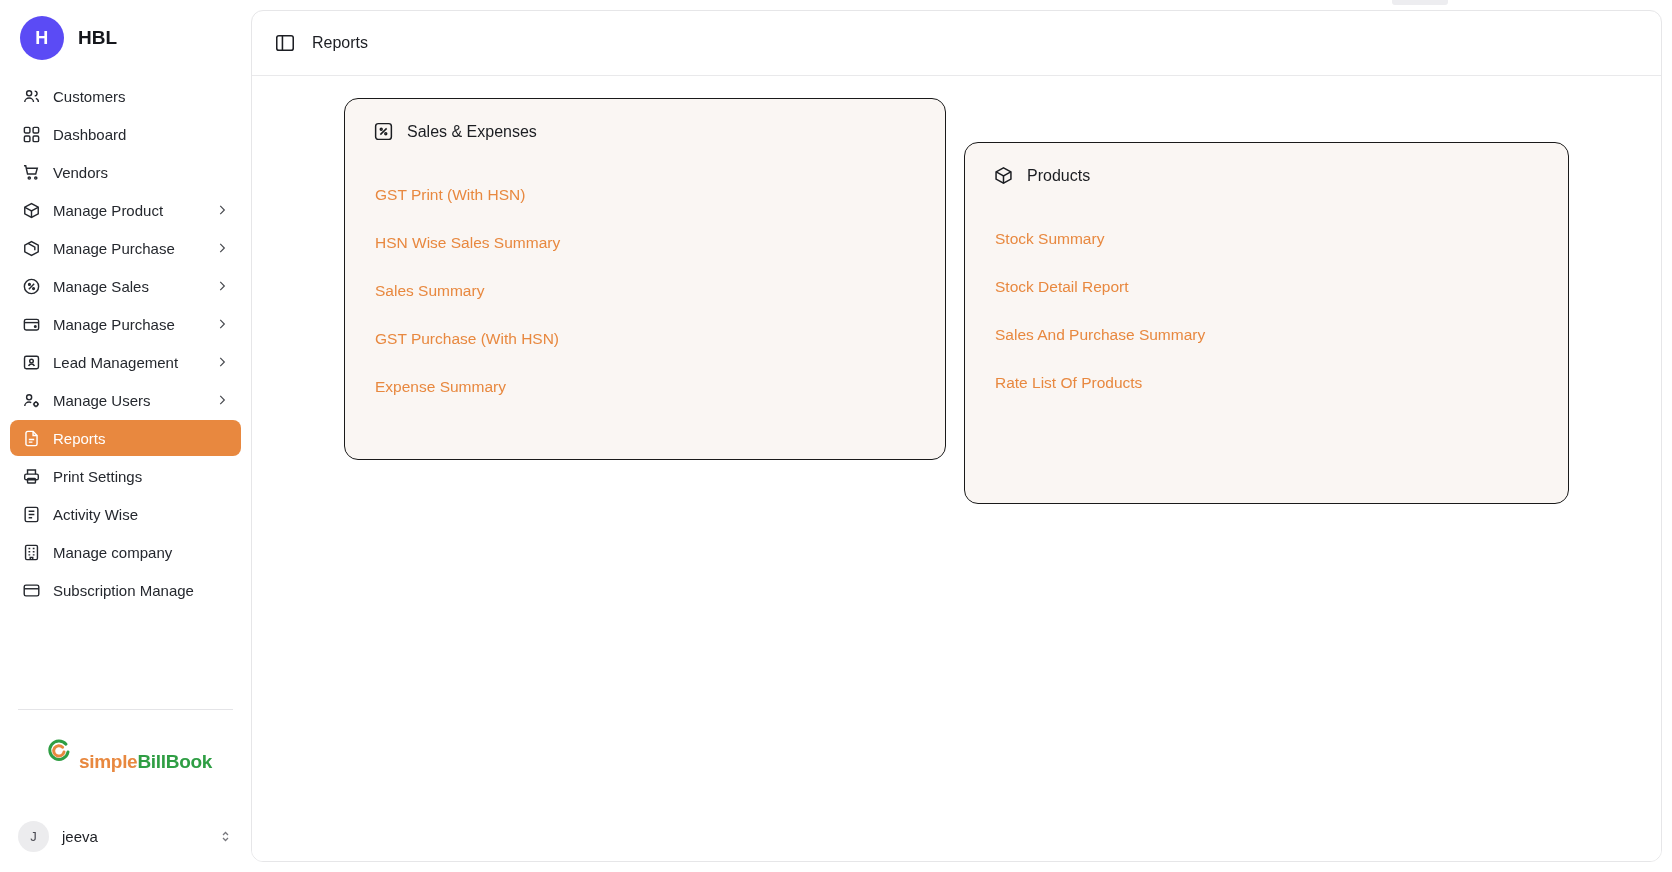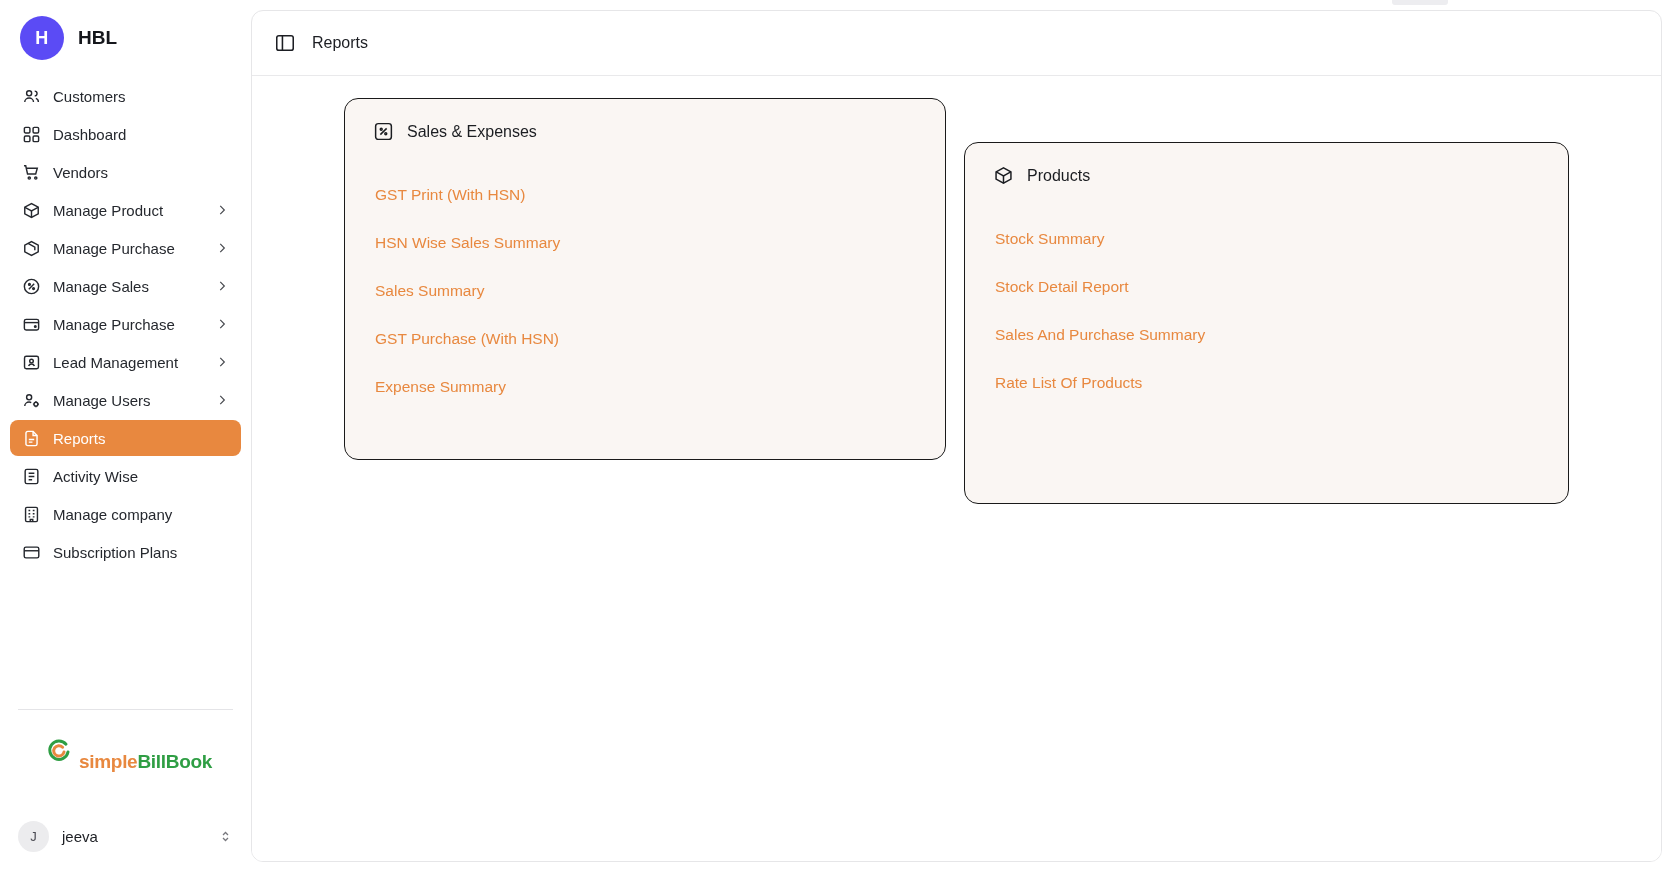--- a/index.html
+++ b/index.html
@@ -371,20 +371,30 @@
         <span class="nav-icon">
           <svg viewBox="0 0 24 24" fill="none" stroke="currentColor" stroke-width="1.8">
               <path d="M14 3H7.2A2.2 2.2 0 0 0 5 5.2v13.6A2.2 2.2 0 0 0 7.2 21h9.6a2.2 2.2 0 0 0 2.2-2.2V8.2z"></path>
               <path d="M14 3v5.2h5.2"></path>
               <path d="M8.6 13.2h6.8M8.6 16.6h4.6"></path>
             </svg>
         </span>
         <span class="nav-label">Reports</span>
       </div>
 
+      <div class="nav-item">
+        <span class="nav-icon">
+          <svg viewBox="0 0 24 24" fill="none" stroke="currentColor" stroke-width="1.8">
+              <path d="M7 9V3.8h10V9"></path>
+              <rect x="3.4" y="9" width="17.2" height="7.2" rx="2"></rect>
+              <rect x="7" y="14.4" width="10" height="5.8" rx="1"></rect>
+            </svg>
+        </span>
+        <span class="nav-label">Print Settings</span>
+      </div>
 
       <div class="nav-item">
         <span class="nav-icon">
           <svg viewBox="0 0 24 24" fill="none" stroke="currentColor" stroke-width="1.8">
               <rect x="4" y="3" width="16" height="18" rx="2.2"></rect>
               <path d="M8.4 8h7.2M8.4 12h7.2M8.4 16h4.4"></path>
             </svg>
         </span>
         <span class="nav-label">Activity Wise</span>
       </div>
@@ -400,21 +410,21 @@
         <span class="nav-label">Manage company</span>
       </div>
 
       <div class="nav-item">
         <span class="nav-icon">
           <svg viewBox="0 0 24 24" fill="none" stroke="currentColor" stroke-width="1.8">
               <rect x="2.8" y="5.2" width="18.4" height="13.6" rx="2.2"></rect>
               <path d="M2.8 9.8h18.4"></path>
             </svg>
         </span>
-        <span class="nav-label">Subscription Plans</span>
+        <span class="nav-label">Subscription Manage</span>
       </div>
 
     </nav>
 
     <div class="sidebar-bottom">
       <div class="sb-divider"></div>
 
       <div class="logo-wrap">
         <span class="logo-mark">
           <svg viewBox="0 0 26 26" fill="none">

